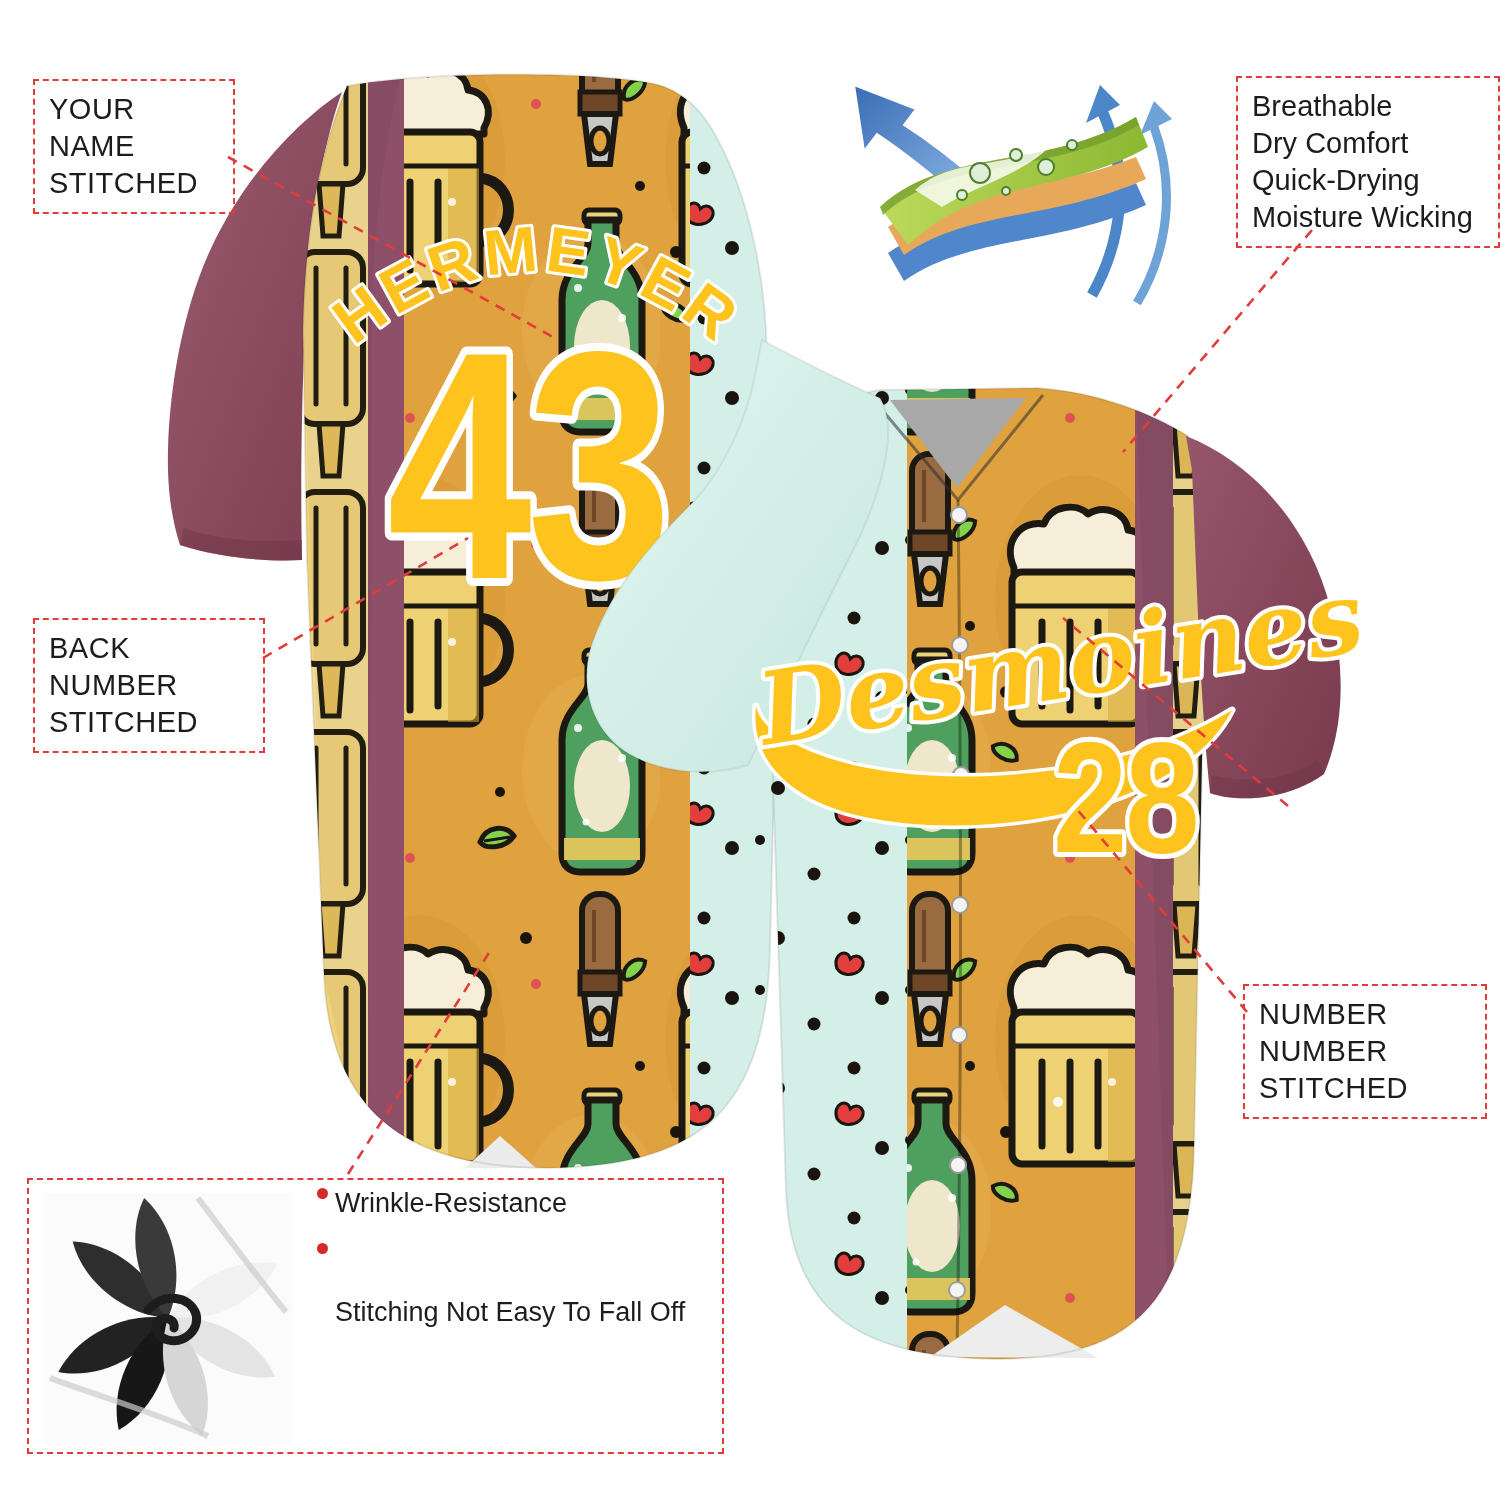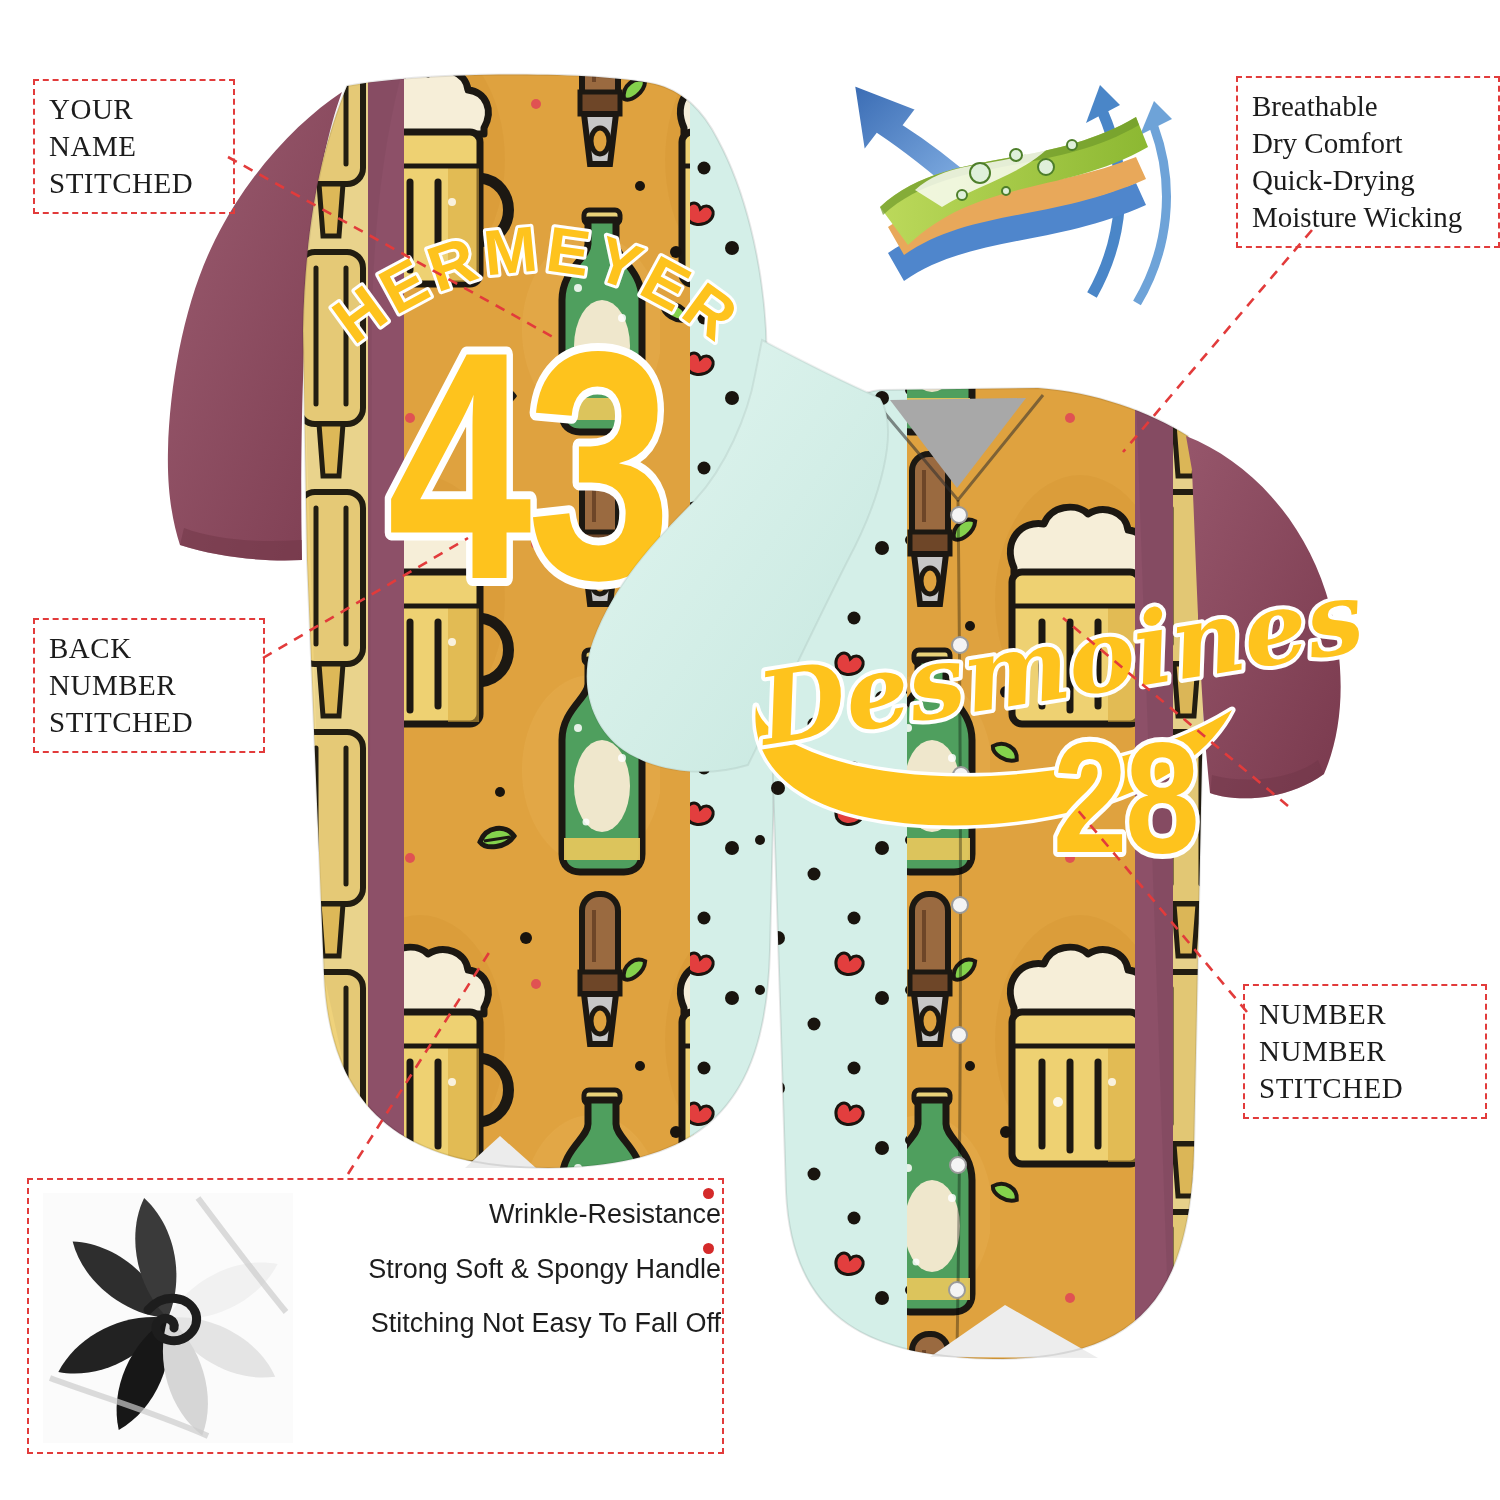--- a/index.html
+++ b/index.html
@@ -4,33 +4,33 @@
 <style>
   html,body{margin:0;padding:0;background:#fff;}
   .stage{
     position:relative;width:1500px;height:1500px;background:#ffffff;
     font-family:"Liberation Sans", sans-serif;color:#1c1c1c;overflow:hidden;
   }
   .jersey-svg{position:absolute;left:0;top:0;width:1500px;height:1500px;}
   .callout{
     position:absolute;border:2px dashed #e23b3b;background:rgba(255,255,255,0.0);
     padding:10px 14px;font-size:29px;line-height:37px;color:#1c1c1c;
-    font-family:Liberation Serif, serif;white-space:pre-line;
+    font-family:Liberation Sans, sans-serif;white-space:pre-line;
   }
   .callout.upper{letter-spacing:0.5px;}
   .features-box{
     position:absolute;left:27px;top:1178px;width:697px;height:276px;
     border:2px dashed #e23b3b;box-sizing:border-box;
   }
   .swatch-wrap{position:absolute;left:14px;top:13px;width:250px;height:250px;}
   .feature-list{
     position:absolute;left:288px;top:8px;width:404px;margin:0;padding:0;list-style:none;
   }
   .feature-list li{
-    height:54.5px;display:flex;align-items:flex-end;font-size:27px;color:#1d1d1d;white-space:nowrap;flex-direction:column;
+    height:54.5px;display:flex;align-items:flex-start;font-size:27px;color:#1d1d1d;white-space:nowrap;
   }
   .bullet{
     width:11px;height:11px;border-radius:50%;background:#d42a2a;flex:0 0 11px;margin-right:7px;
   }
   .bullet.hidden-b{visibility:hidden;}
 </style>
 </head>
 <body>
 
 <div class="stage">
@@ -279,21 +279,20 @@
         </g>
       </svg>
     </div>
     <ul class="feature-list">
       <li>
         <span class="bullet"></span>
         <span>Wrinkle-Resistance</span>
       </li>
       <li>
         <span class="bullet"></span>
-        <span>Strong Soft &amp; Spongy Handle</span>
       </li>
       <li>
         <span class="bullet hidden-b"></span>
         <span>Stitching Not Easy To Fall Off</span>
       </li>
     </ul>
   </div>
 
 </div>
 

